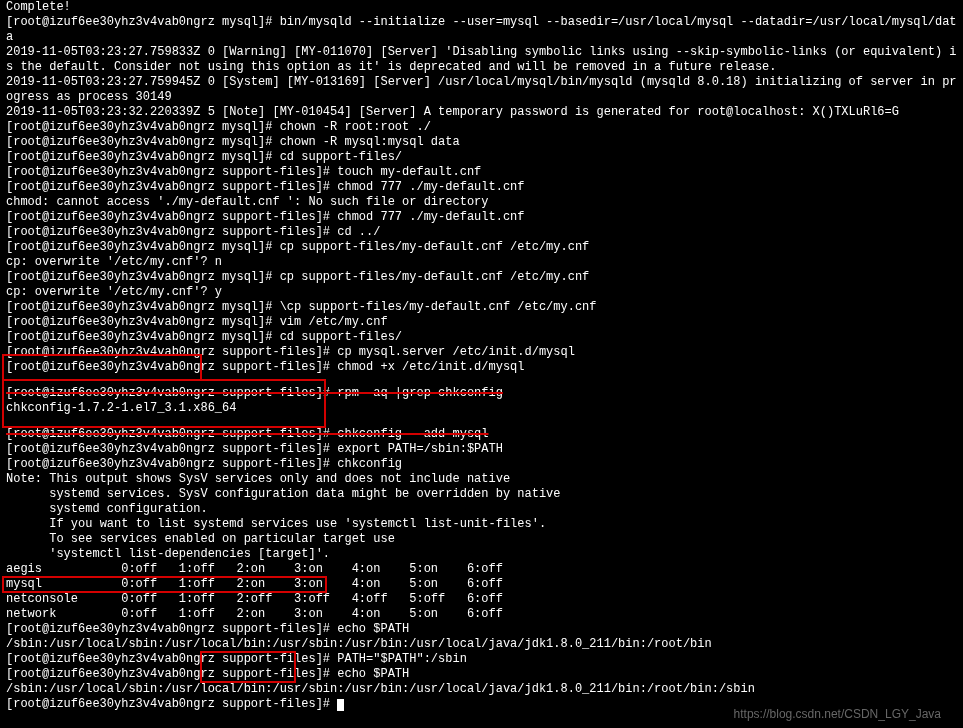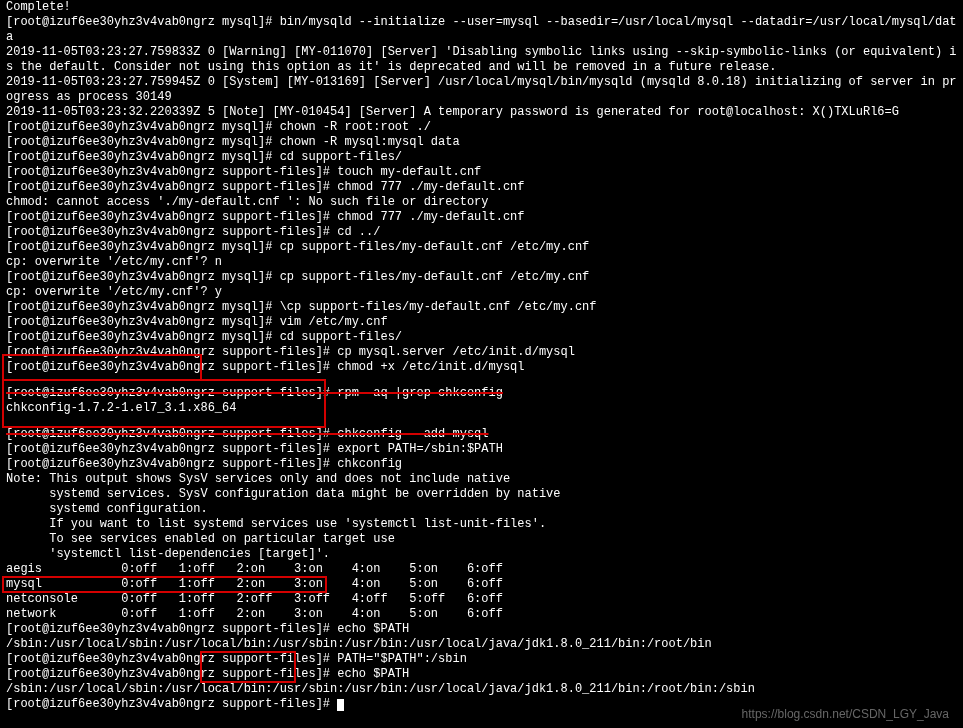--- a/index.html
+++ b/index.html
@@ -31,21 +31,21 @@
   .cursor {
     display: inline-block;
     width: 7px;
     height: 12px;
     background: #fff;
     vertical-align: text-bottom;
   }
   .watermark {
     position: absolute;
     bottom: 6px;
-    right: 14px;
+    right: 22px;
     color: #aaa;
     opacity: 0.6;
     font-size: 12px;
     font-family: sans-serif;
   }
   .hb { position:absolute; border:2px solid #d40000; box-sizing:border-box; pointer-events:none;}
   #hb-a { top:354px; left:2px; width:200px; height:27px;}
   #hb-b { top:379px; left:2px; width:324px; height:49px;}
   #hb-c { top:576px; left:2px; width:325px; height:17px;}
   #hb-d { top:651px; left:200px; width:96px; height:32px;}

